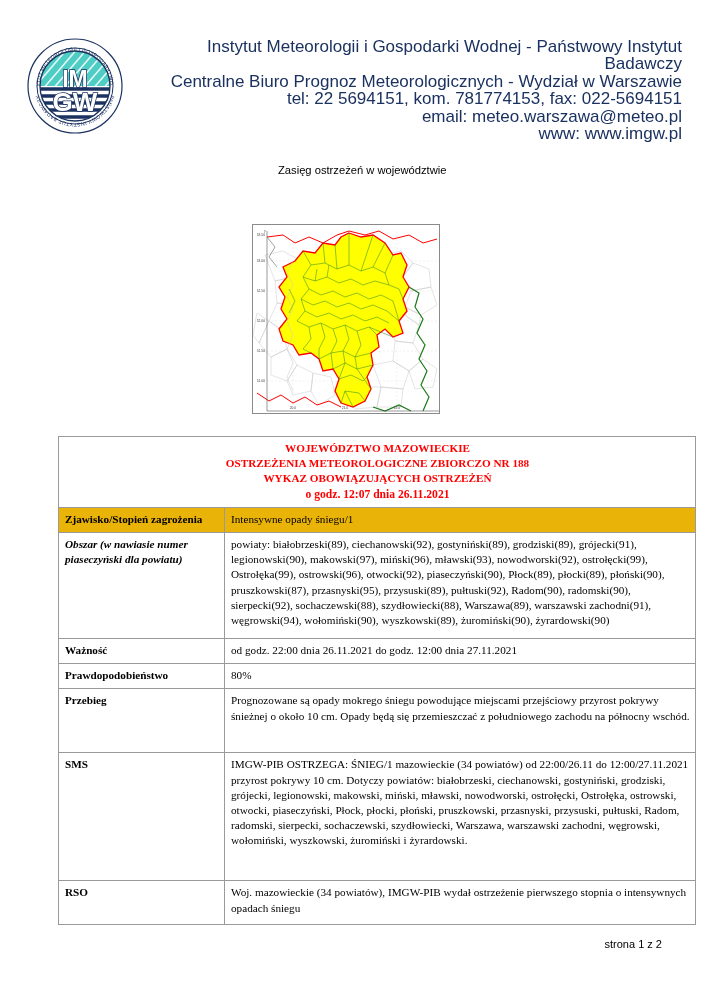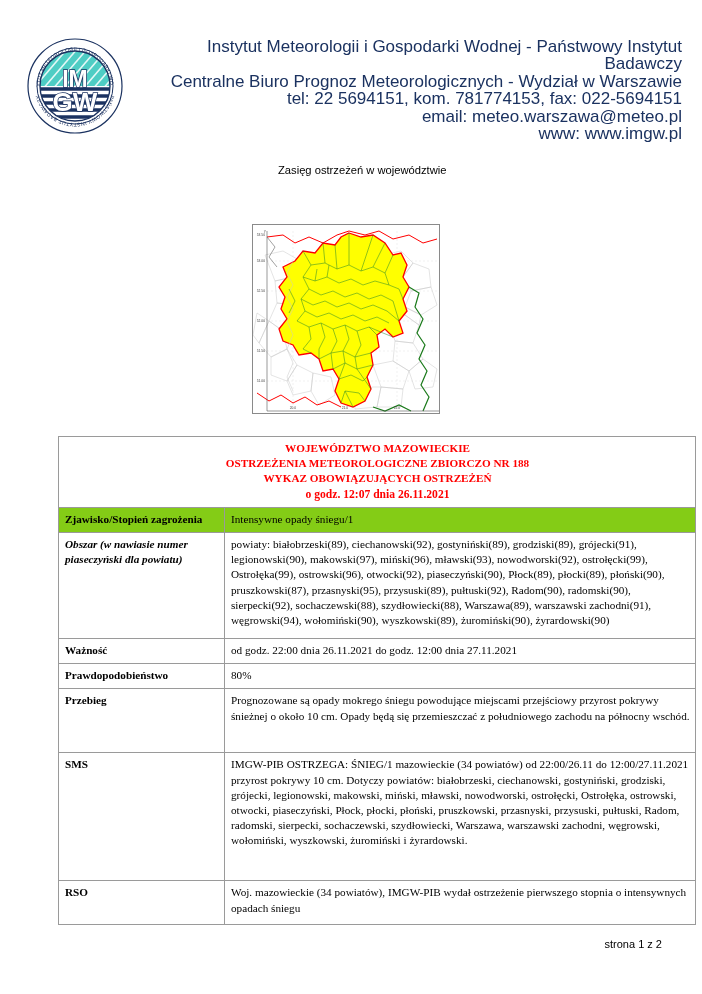--- a/index.html
+++ b/index.html
@@ -106,21 +106,21 @@
   .title-cell {
     text-align: center;
     color: #ff0000;
     font-weight: bold;
     font-size: 12.4px;
     line-height: 19.5px;
     padding: 8px 4px 9px 4px;
   }
   .title-cell .small { font-size: 11.6px; }
   .yellow-row td {
-    background: #84cc16;
+    background: #eab308;
   }
   .lbl {
     font-weight: bold;
     font-size: 11.2px;
     line-height: 15.4px;
   }
   .cell-tall-area { height: 96px; font-style: italic; }
   .cell-tall-przebieg { height: 54px; }
   .cell-tall-sms { height: 118px; }
   .cell-tall-rso { height: 34px; }

